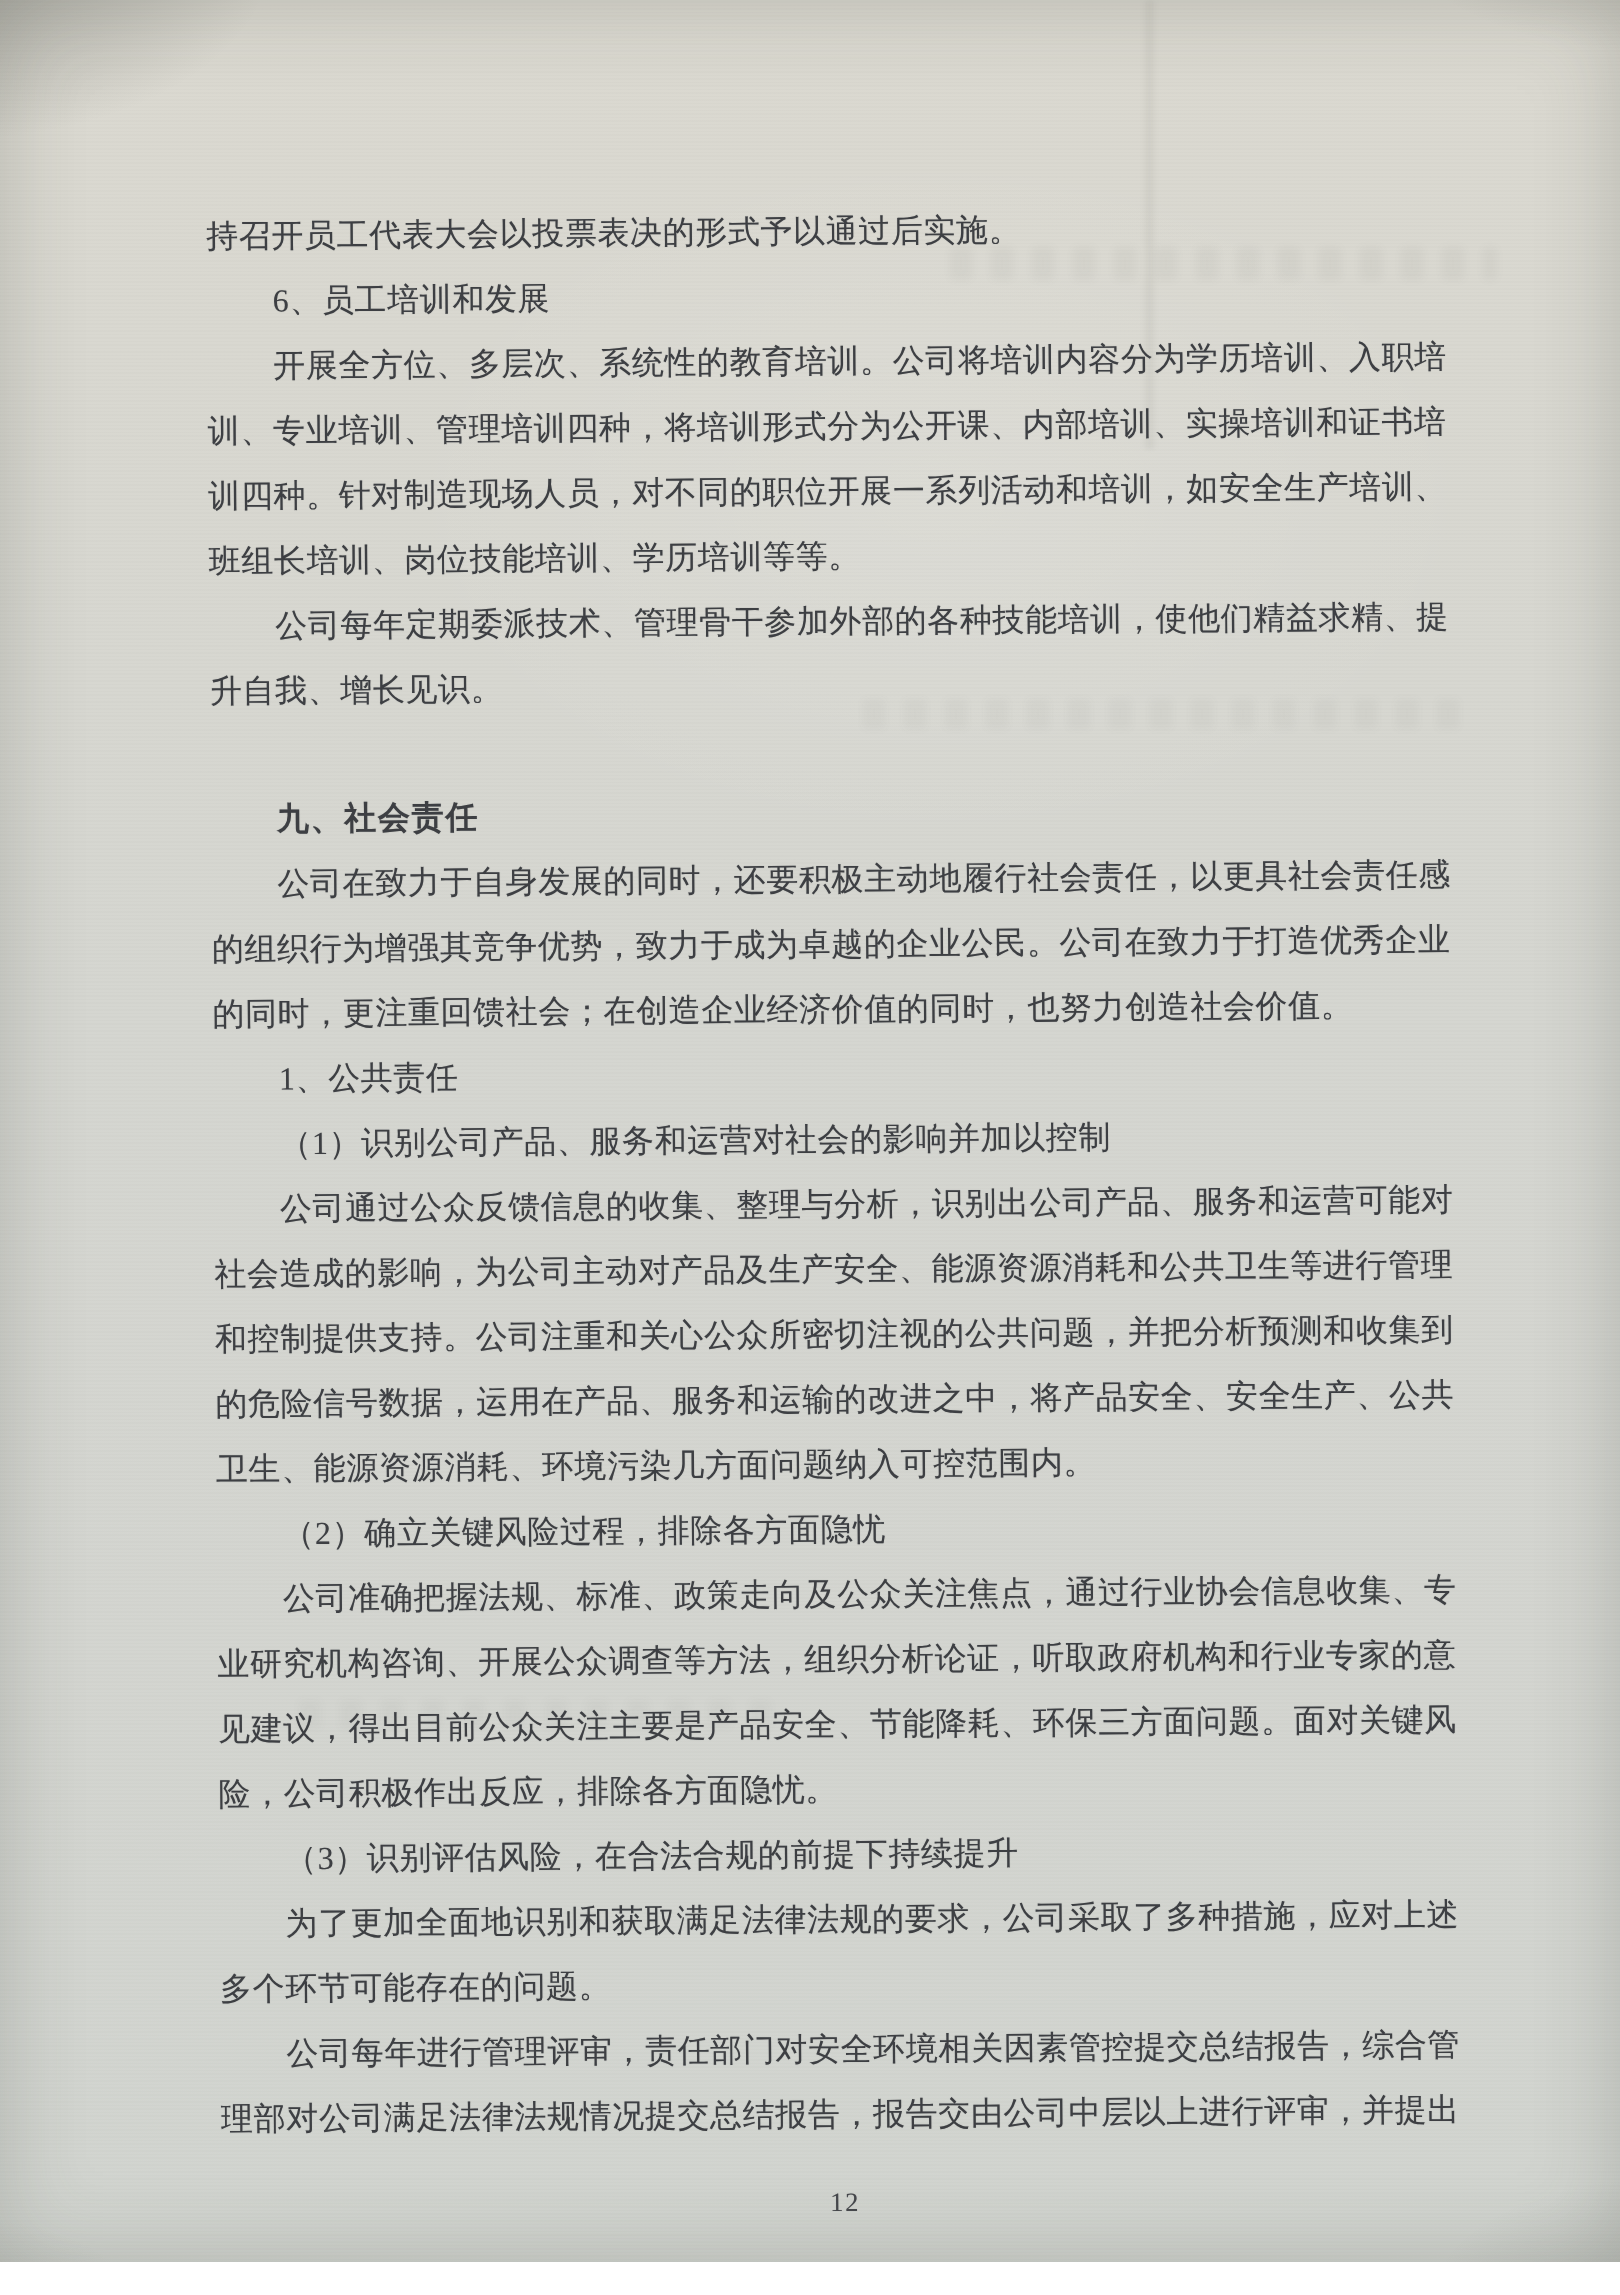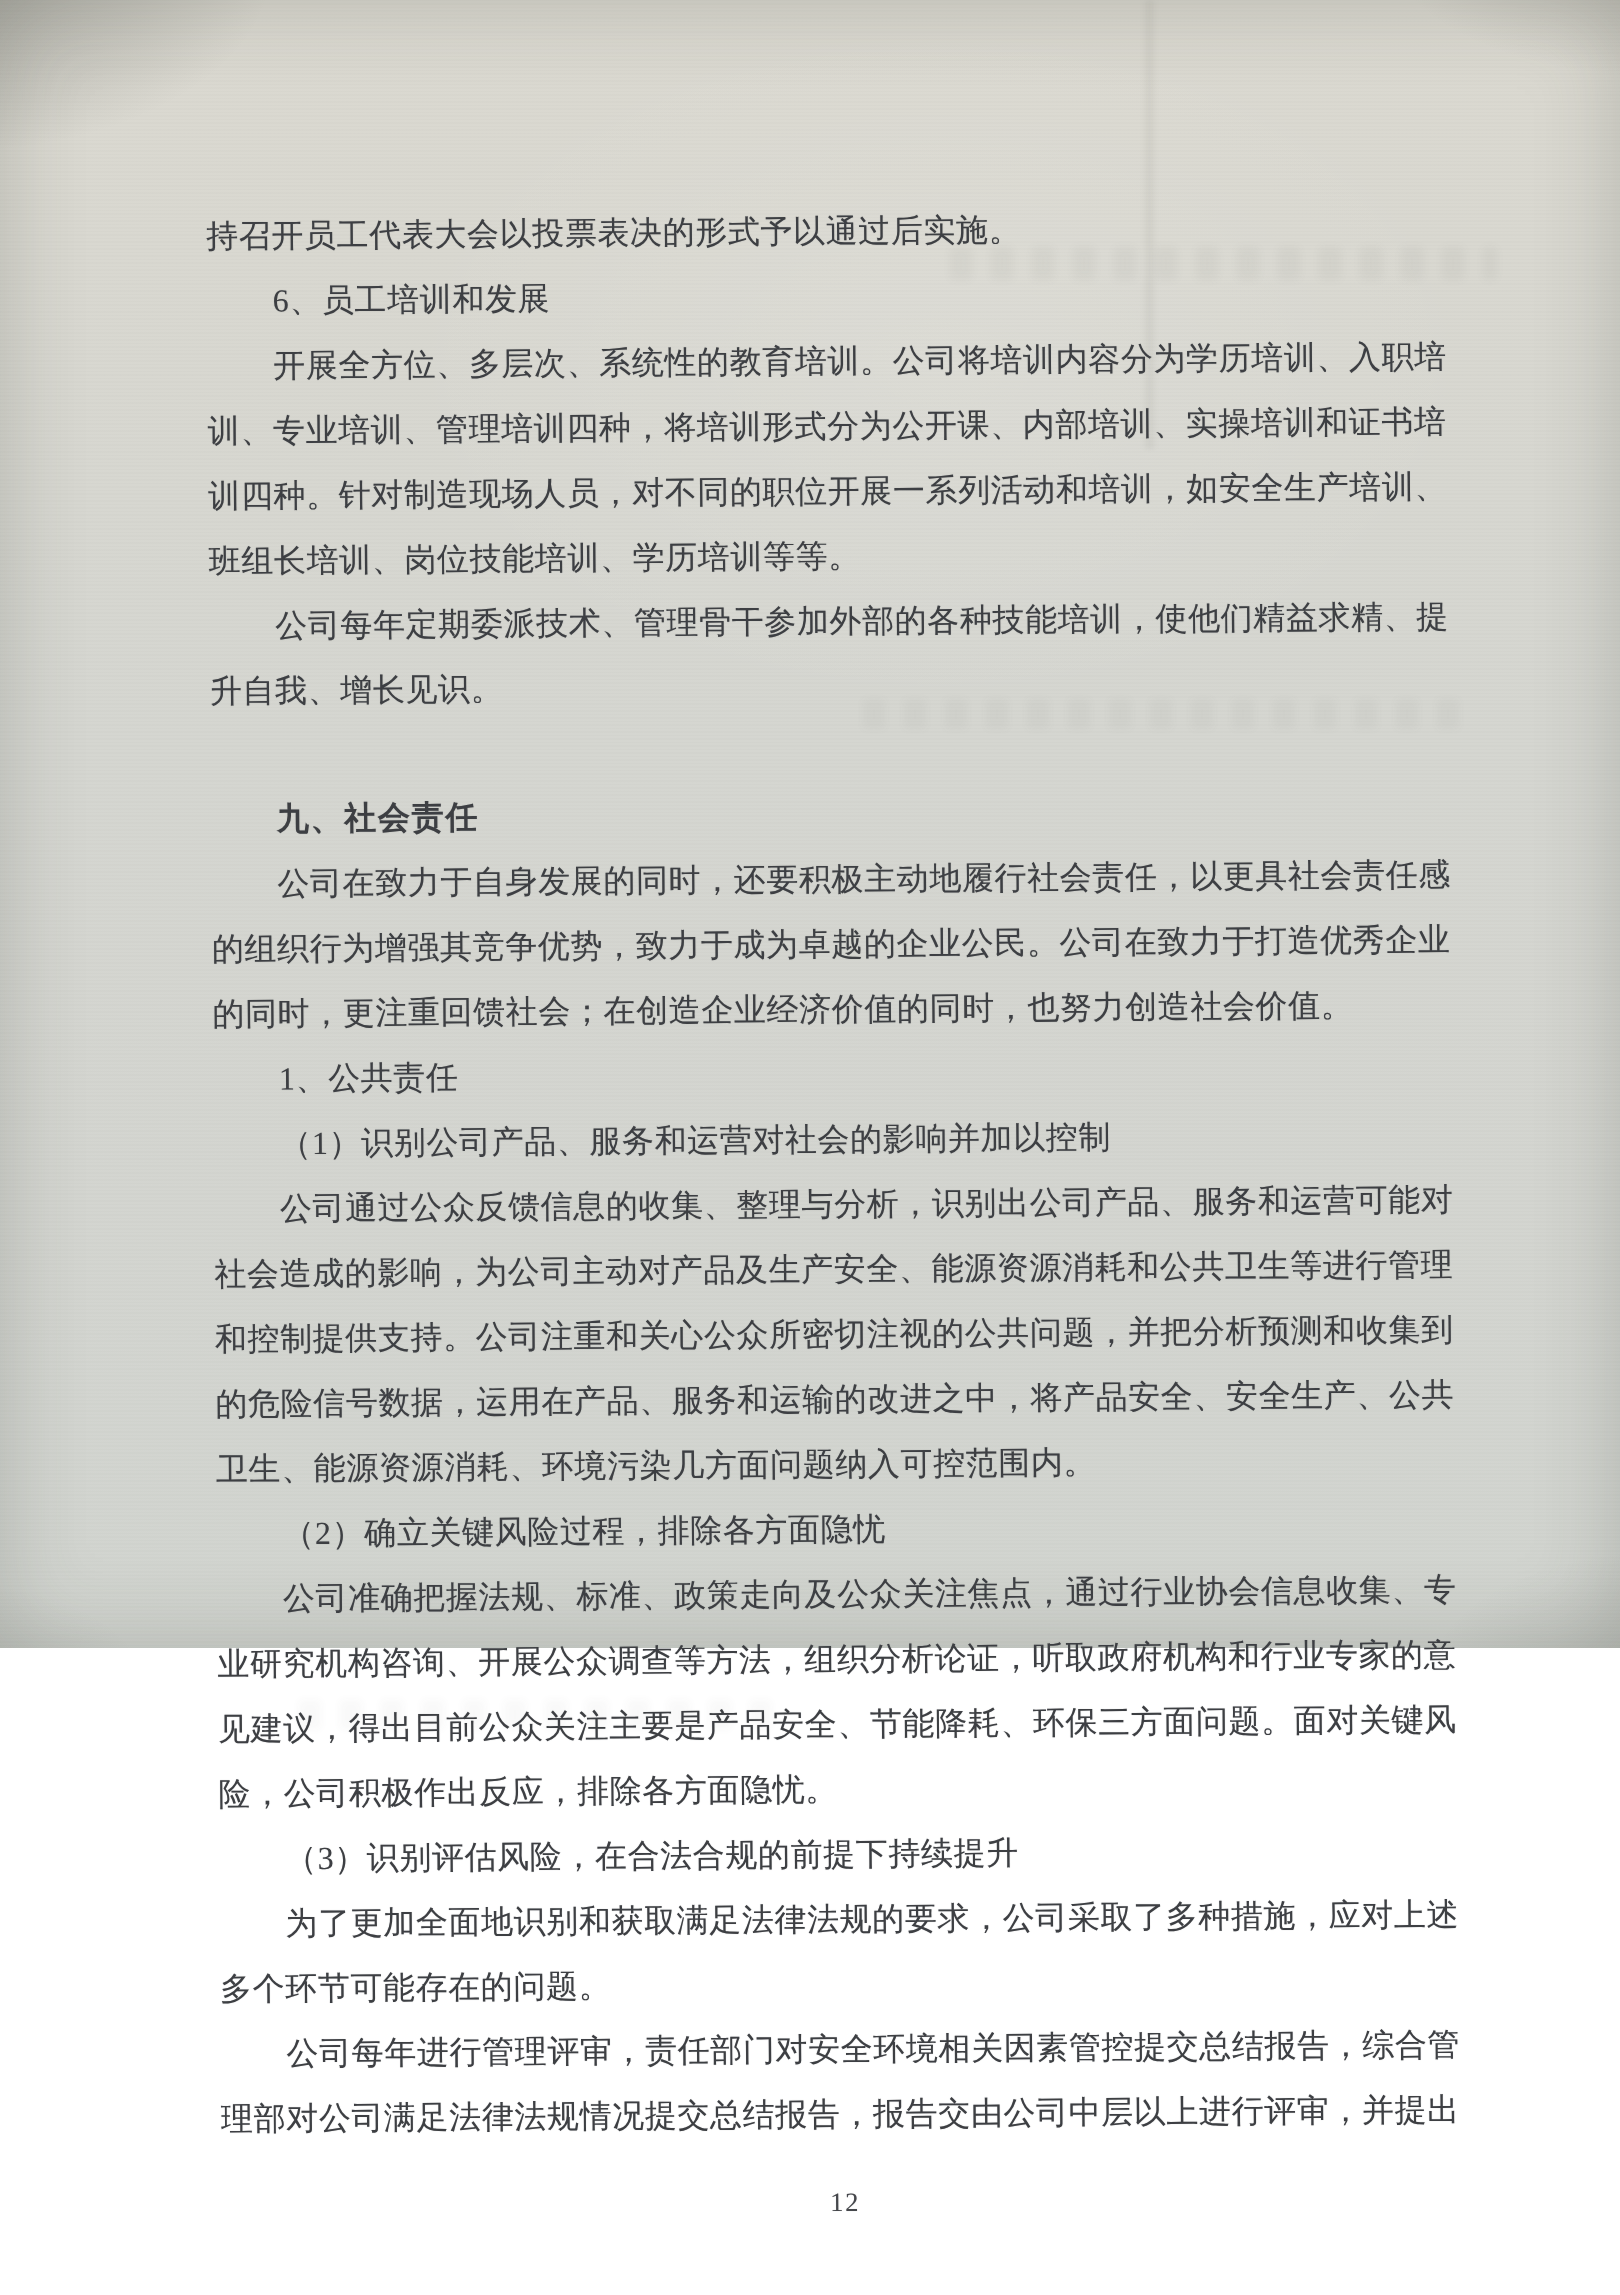--- a/index.html
+++ b/index.html
@@ -6,21 +6,21 @@
     margin: 0;
     padding: 0;
     width: 1620px;
     height: 2295px;
     overflow: hidden;
     font-family: "Liberation Serif", "DejaVu Serif", serif;
   }
   .paper {
     position: relative;
     width: 1620px;
-    height: 1648px;
+    height: 2262px;
     background:
       radial-gradient(518px 299px at -3% -2%, rgba(58,61,56,0.32), transparent 62%),
       radial-gradient(437px 230px at 102% -4%, rgba(70,72,66,0.24), transparent 62%),
       radial-gradient(322px 184px at 102% 102%, rgba(66,69,62,0.16), transparent 70%),
       radial-gradient(265px 161px at -2% 103%, rgba(66,69,62,0.12), transparent 70%),
       radial-gradient(806px 518px at 58% 22%, rgba(255,255,255,0.10), transparent 70%),
       repeating-linear-gradient(0deg, rgba(255,255,255,0.013) 0 1.7px, rgba(0,0,0,0.013) 1.7px 3.5px),
       linear-gradient(180deg, #dbd9d0 0%, #d5d6d0 45%, #d1d4cf 100%);
     box-shadow: inset 0 0 86px rgba(54,57,51,0.22);
   }

